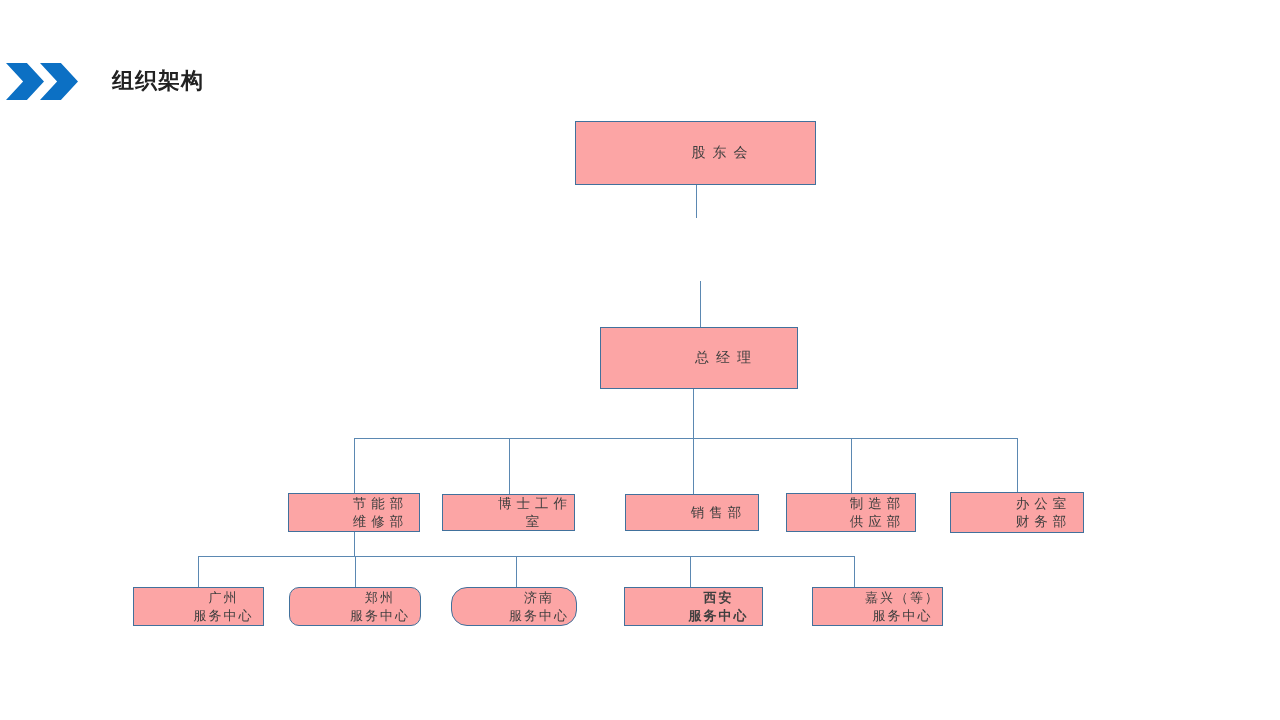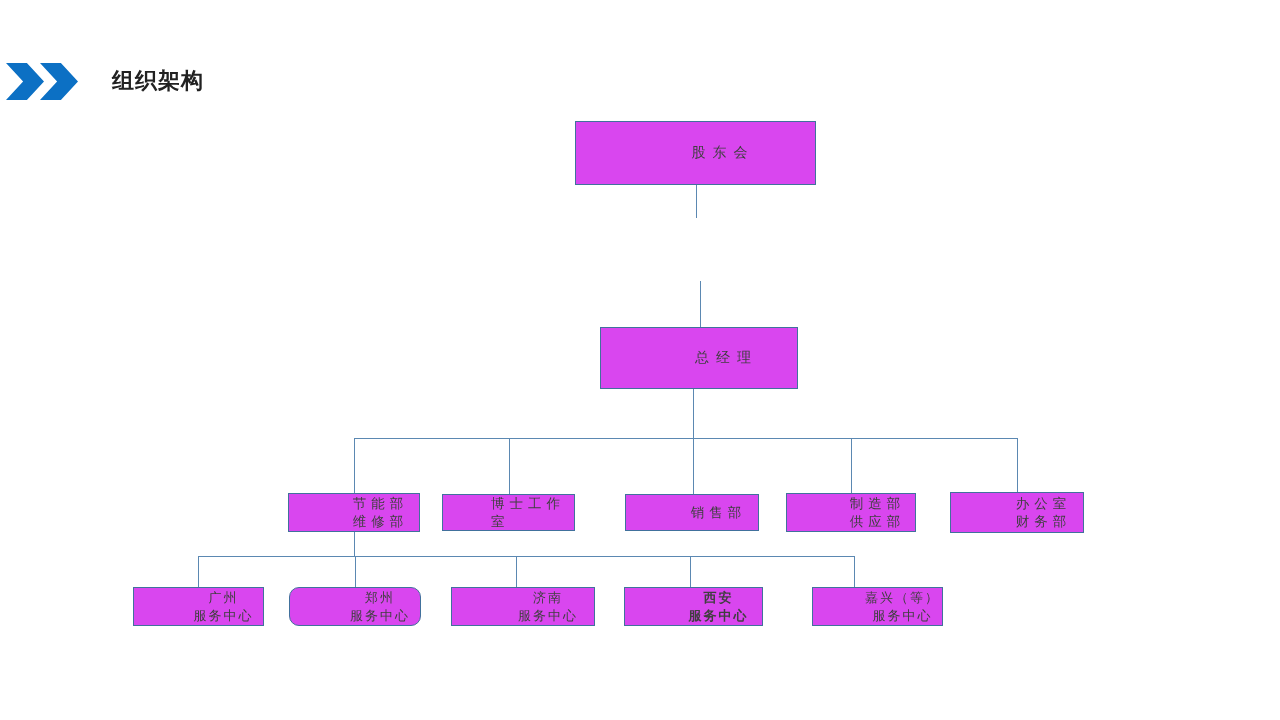--- a/index.html
+++ b/index.html
@@ -28,28 +28,28 @@
     font-size: 22px;
     font-weight: 700;
     color: #212121;
     letter-spacing: 1px;
   }
 
   
   .node {
     position: absolute;
     box-sizing: border-box;
-    background: #d946ef;
+    background: #fca5a5;
     border: 1px solid #41719c;
     display: flex;
     flex-direction: column;
     align-items: center;
     justify-content: center;
     color: #3f3f3f;
-    text-align: left;
+    text-align: center;
     padding-left: 48px;
   }
   .node.lvl { border-width: 1.5px; }
   .node.lvl span { font-size: 14px; letter-spacing: 7px; margin-right: -7px; }
   .node.dept span { font-size: 13.5px; letter-spacing: 5px; margin-right: -5px; line-height: 18px; display: block; }
   .node.sc span { font-size: 13px; letter-spacing: 2px; margin-right: -2px; line-height: 18px; display: block; }
 
   
   .vline, .hline { position: absolute; background: #5b88b2; }
   .vline { width: 1px; }
@@ -107,21 +107,21 @@
   </div>
 
   <div class="node sc" style="left:133px; top:587px; width:131px; height:39px;">
     <span>广州</span>
     <span>服务中心</span>
   </div>
   <div class="node sc" style="left:289px; top:587px; width:132px; height:39px;border-radius:10px;">
     <span>郑州</span>
     <span>服务中心</span>
   </div>
-  <div class="node sc" style="left:451px; top:587px; width:144px; height:39px;">
+  <div class="node sc" style="left:451px; top:587px; width:126px; height:39px;border-radius:16px;">
     <span>济南</span>
     <span>服务中心</span>
   </div>
   <div class="node sc" style="left:624px; top:587px; width:139px; height:39px;font-weight:bold;">
     <span>西安</span>
     <span>服务中心</span>
   </div>
   <div class="node sc" style="left:789px; top:587px; width:131px; height:39px;margin-left:23px;">
     <span>嘉兴（等）</span>
     <span>服务中心</span>

